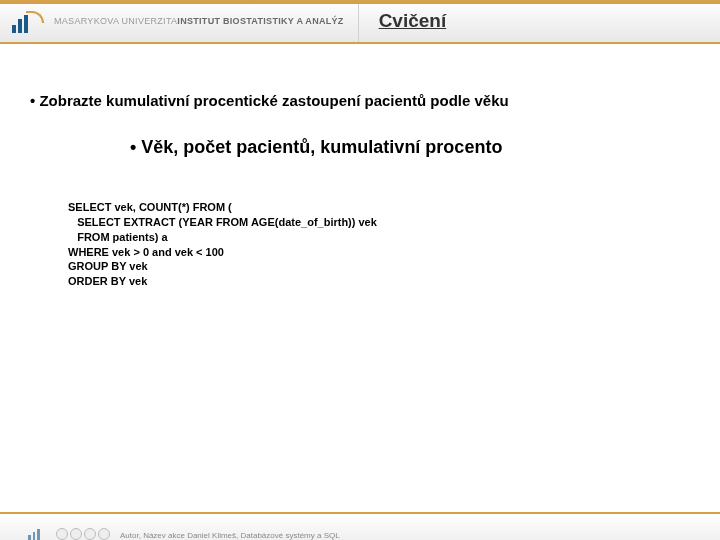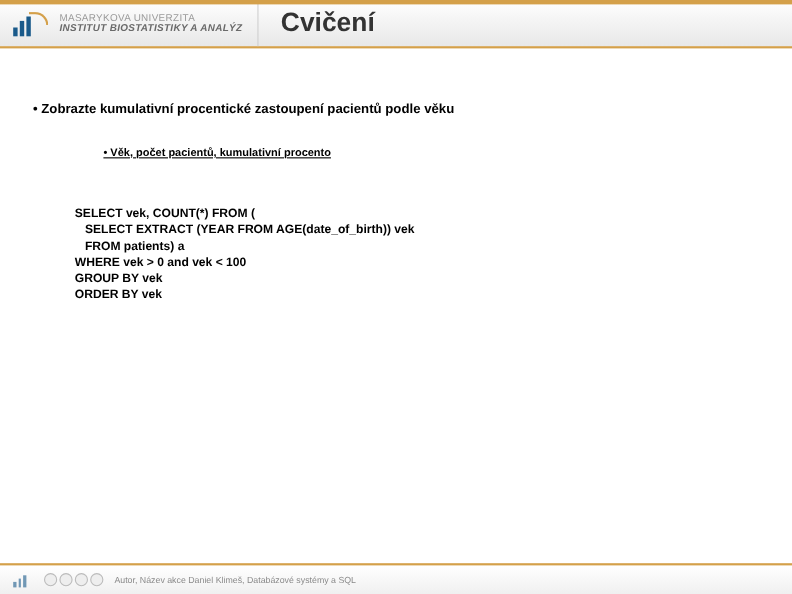--- a/index.html
+++ b/index.html
@@ -57,58 +57,57 @@
     position: absolute;
     top: 2px; right: 2px;
     width: 18px; height: 12px;
     border: 2px solid #d4a04a;
     border-bottom: none;
     border-left: none;
     border-top-right-radius: 16px;
   }
   .logo-text {
     display: flex;
-    flex-direction: column;
+    flex-direction: row;
     line-height: 1;
   }
   .logo-text .uni {
     font-size: 9px;
     color: #9a9a9a;
     letter-spacing: 0.3px;
   }
   .logo-text .inst {
     font-size: 9px;
     color: #6a6a6a;
     letter-spacing: 0.3px;
     font-weight: bold;
-    font-style: italic;
   }
   .title-block {
     flex: 1;
     padding-left: 20px;
-    font-size: 24px;
+    font-size: 19px;
     font-weight: bold;
     color: #333;
+    text-decoration: underline;
   }
   .content {
     padding: 48px 30px 0 30px;
   }
   .bullet1 {
-    font-size: 12px;
+    font-size: 15px;
     font-weight: bold;
     color: #000;
     margin-bottom: 28px;
   }
   .bullet2 {
-    font-size: 10px;
-    font-weight: bold;
-    color: #000;
-    margin-left: 64px;
+    font-size: 18px;
+    font-weight: bold;
+    color: #000;
+    margin-left: 100px;
     margin-bottom: 42px;
-    text-decoration: underline;
   }
   .code1 {
     font-size: 15px;
     font-weight: bold;
     color: #000;
     margin-left: 52px;
     line-height: 1.35;
     margin-bottom: 38px;
     white-space: pre;
     font-family: Arial, sans-serif;
@@ -124,22 +123,22 @@
   }
   .footer {
     position: absolute;
     bottom: 0;
     left: 0;
     right: 0;
     height: 28px;
     background: linear-gradient(to bottom, #ffffff 0%, #f0f0f0 100%);
     border-top: 2px solid #d4a04a;
     display: flex;
-    align-items: center;
-    padding-left: 12px;
+    align-items: flex-end;
+    padding-left: 28px;
     gap: 10px;
   }
   .footer-logo {
     width: 18px;
     height: 13px;
     position: relative;
     opacity: 0.6;
   }
   .footer-logo .logo-bars .logo-bar { width: 2.5px; }
   .footer-logo .fb1 { height: 5px; }

